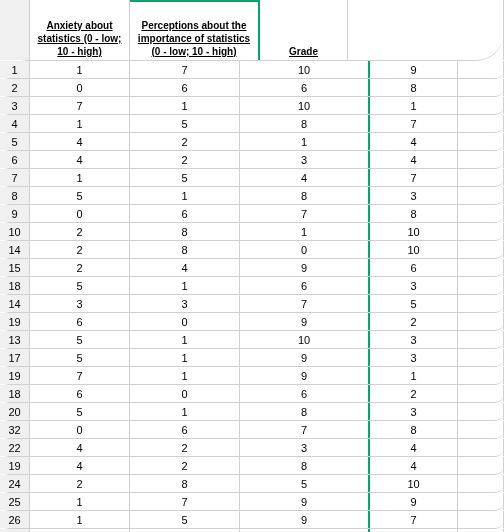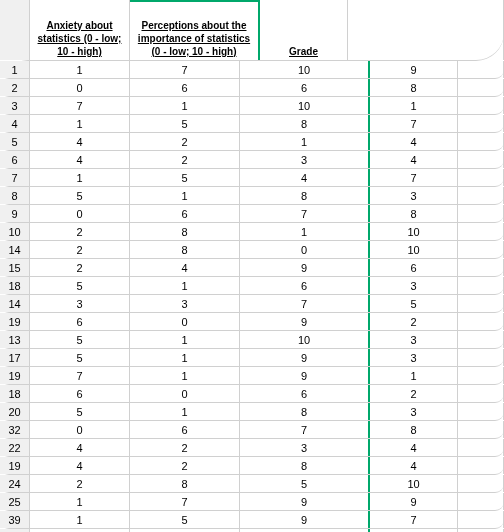--- a/index.html
+++ b/index.html
@@ -303,21 +303,21 @@
       </div>
       <div class="row">
         <div class="cell row-num">25</div>
         <div class="cell col-a data-cell">1</div>
         <div class="cell col-b data-cell">7</div>
         <div class="cell col-c data-cell">9</div>
         <div class="cell col-d data-cell">9</div>
         <div class="cell col-e"></div>
       </div>
       <div class="row">
-        <div class="cell row-num">39</div>
+        <div class="cell row-num">26</div>
         <div class="cell col-a data-cell">1</div>
         <div class="cell col-b data-cell">5</div>
         <div class="cell col-c data-cell">9</div>
         <div class="cell col-d data-cell">7</div>
         <div class="cell col-e"></div>
       </div>
       <div class="row">
         <div class="cell row-num">27</div>
         <div class="cell col-a data-cell">3</div>
         <div class="cell col-b data-cell">3</div>

